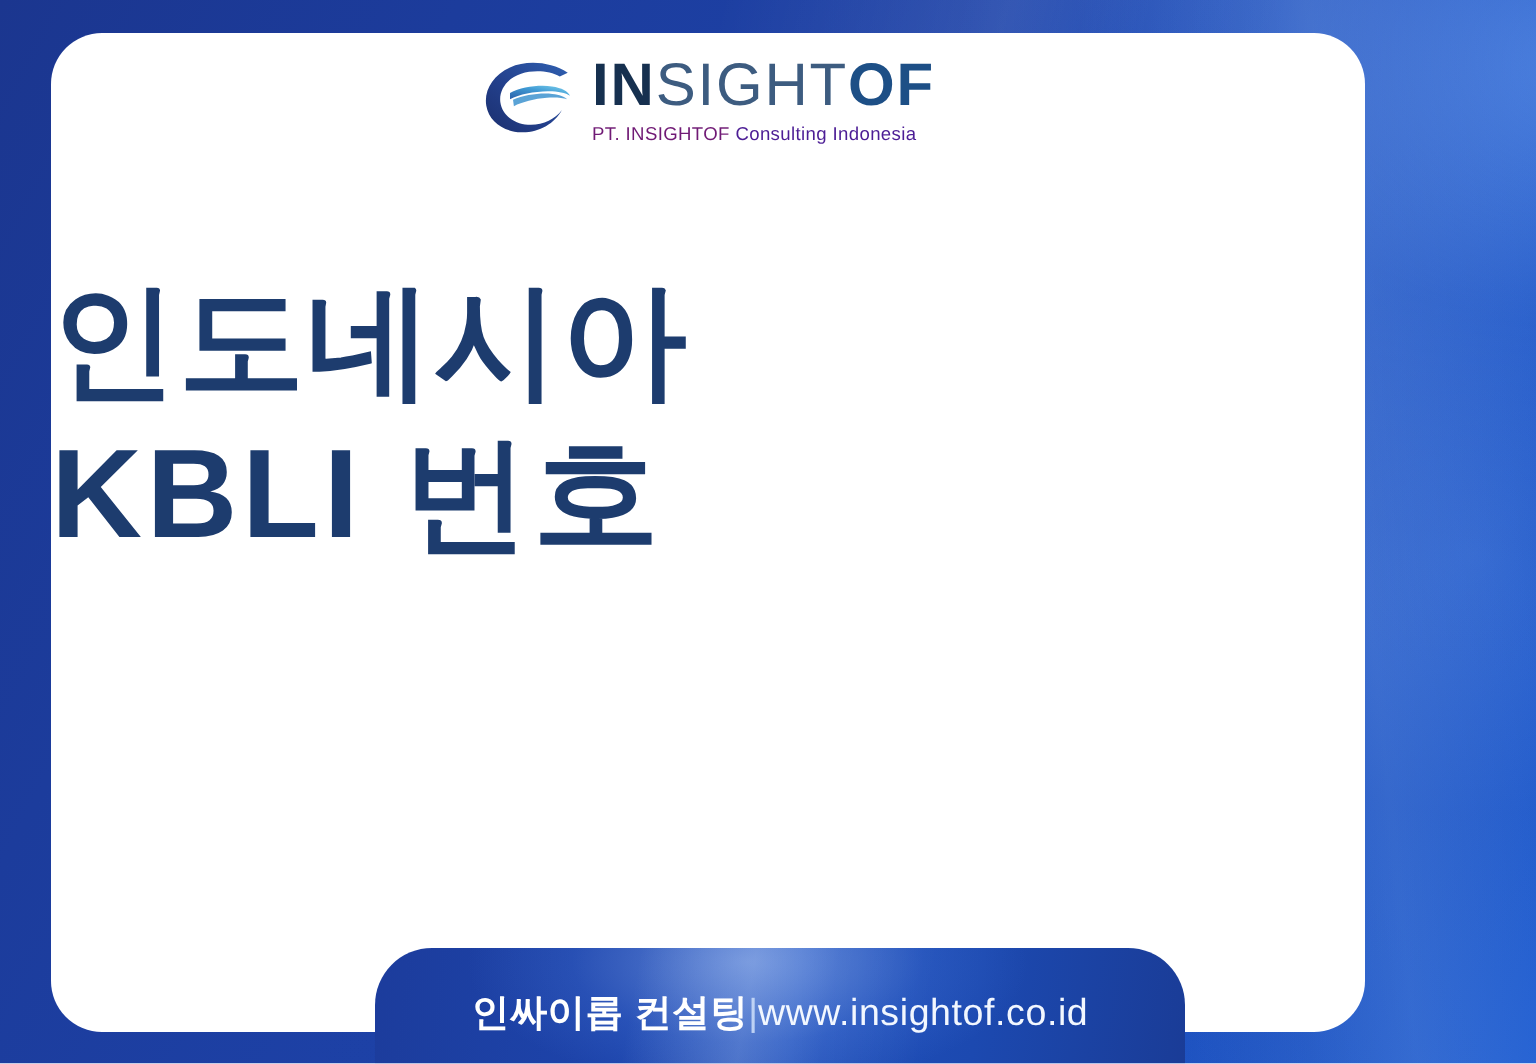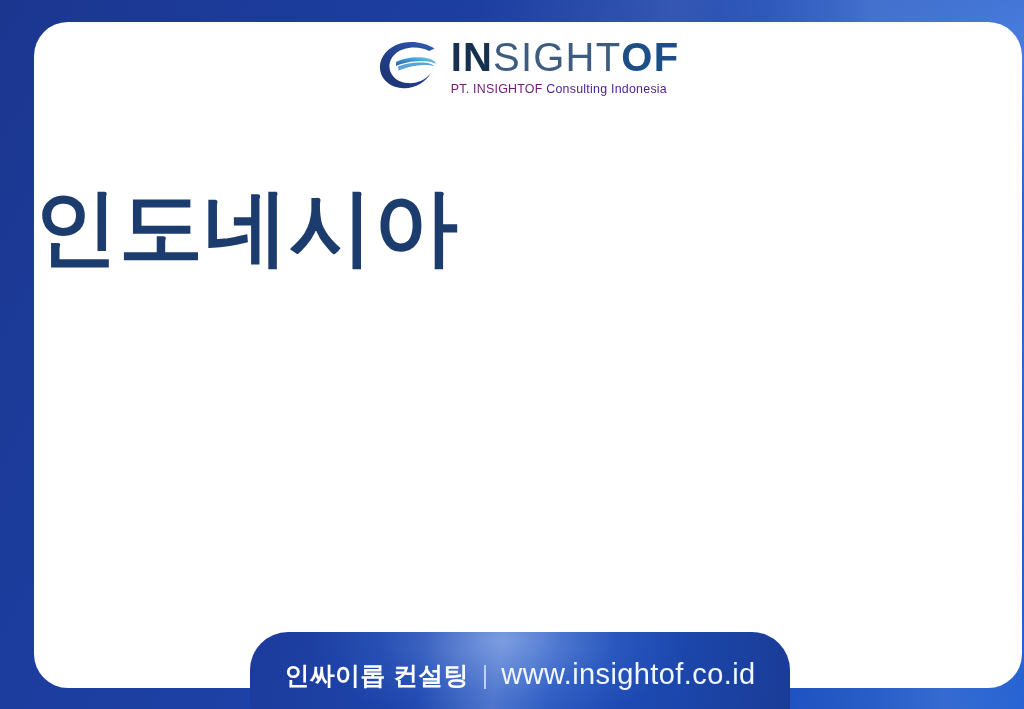--- a/index.html
+++ b/index.html
@@ -55,21 +55,21 @@
           rgba(190,220,255,0.16) 86%,
           rgba(255,255,255,0) 100%);
     pointer-events: none;
   }
 
   
   .card {
     position: absolute;
     left: 34px;
     top: 22px;
-    width: 988px;
+    width: 876px;
     height: 666px;
     background: #ffffff;
     border-radius: 34px;
     box-sizing: border-box;
     z-index: 2;
   }
 
   
   .logo-lockup {
     position: absolute;
@@ -174,40 +174,39 @@
         rgba(255,255,255,0.05) 56%,
         rgba(255,255,255,0) 68%);
     pointer-events: none;
   }
 
   .footer-inner {
     position: relative;
     z-index: 1;
     display: flex;
     align-items: baseline;
-    gap: 13px;
     padding-top: 8px;
     white-space: nowrap;
   }
   .footer-brand {
     color: #ffffff;
     font-weight: 800;
     font-size: 25px;
     letter-spacing: 0.3px;
   }
   .footer-sep {
     color: #cfe0fb;
     font-weight: 300;
     font-size: 25px;
     opacity: 0.85;
   }
   .footer-url {
     color: #f2f7ff;
     font-weight: 300;
-    font-size: 29px;
+    font-size: 25px;
     letter-spacing: 0.4px;
   }
 </style>
 </head>
 <body>
 
 <div id="poster">
 
   <div class="card">
 
@@ -255,20 +254,21 @@
         </div>
         <div class="tagline">
           <span class="tg-bold">PT. INSIGHTOF</span><span class="tg-reg"> </span><span class="tg-reg">Consulting Indonesia</span>
         </div>
       </div>
 
     </div>
 
     <div class="headline">
       <span class="hl-line l1">인도네시아</span>
+      <span class="hl-line l3">KBLI 번호</span>
     </div>
 
   </div>
 
   <div class="footer-bar">
     <div class="footer-inner">
       <span class="footer-brand">인싸이롭 컨설팅</span>
       <span class="footer-sep">|</span>
       <span class="footer-url">www.insightof.co.id</span>
     </div>

